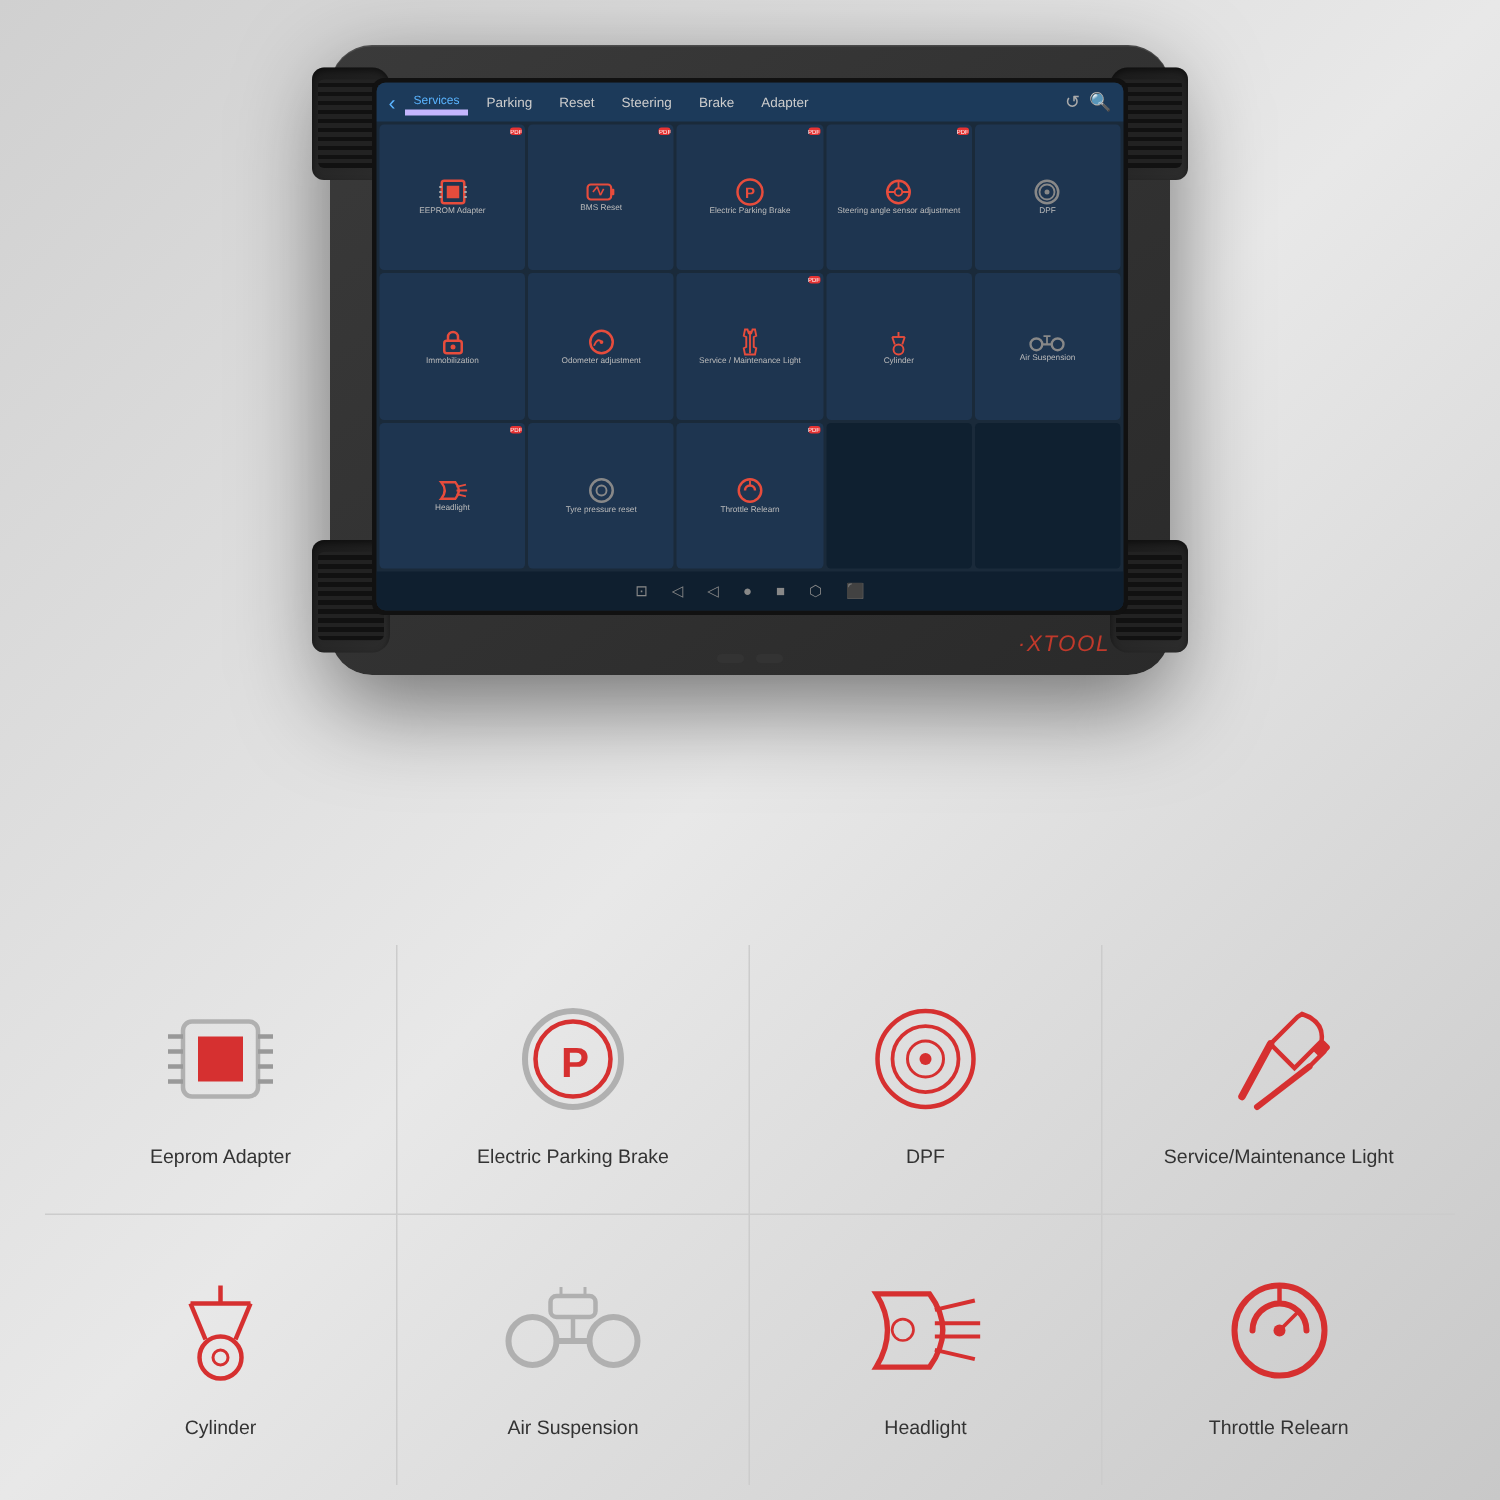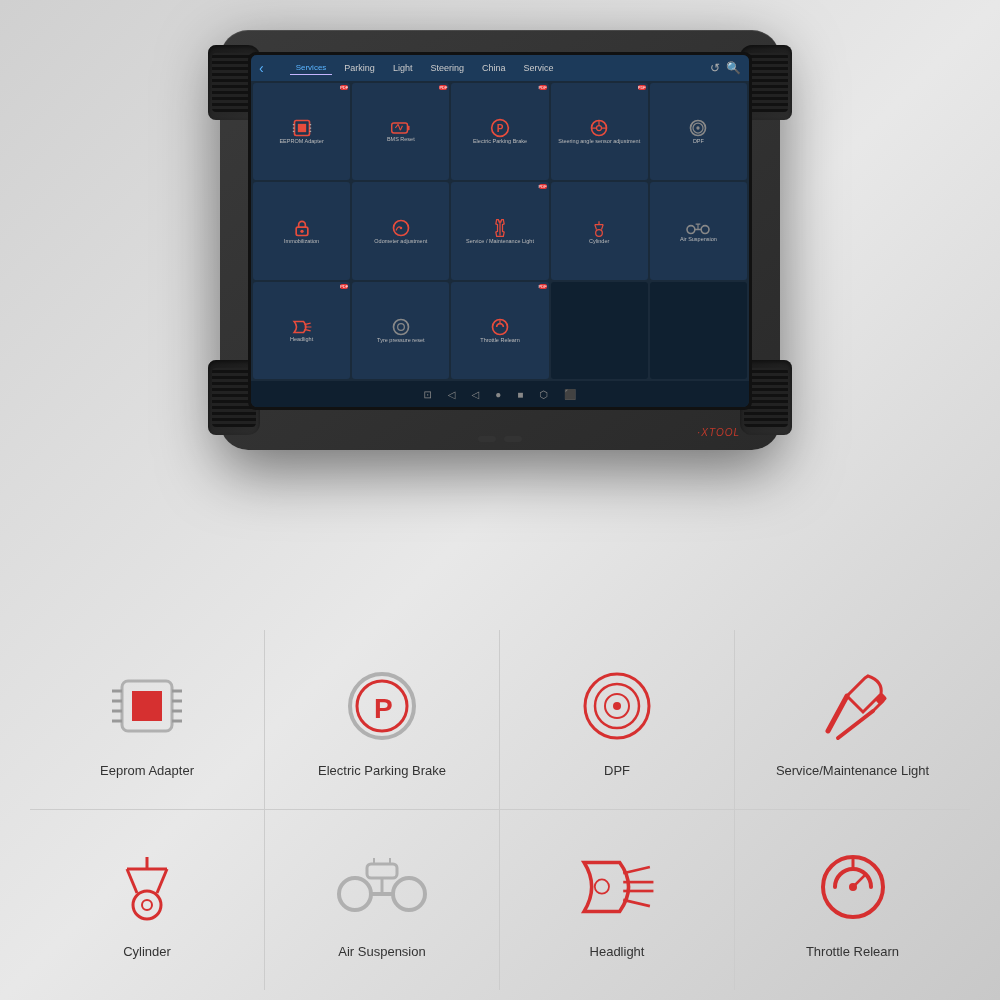--- a/index.html
+++ b/index.html
@@ -82,21 +82,21 @@
       color: #5ab4ff;
       font-size: 14px;
       cursor: pointer;
     }
     .nav-tab {
       color: #ccc;
       font-size: 9px;
       padding: 2px 6px;
       cursor: pointer;
     }
-    .nav-tab.active { color: #fff; border-bottom: 1px solid #c4b5fd; margin-left: 20px; }
+    .nav-tab.active { color: #fff; border-bottom: 4px solid #c4b5fd; }
     .nav-icons { margin-left: auto; display: flex; gap: 6px; color: #aaa; font-size: 12px; }
 
     
     .screen-grid {
       display: grid;
       grid-template-columns: repeat(5, 1fr);
       grid-template-rows: repeat(3, 1fr);
       gap: 2px;
       padding: 2px;
       height: calc(100% - 26px - 26px);
@@ -161,21 +161,21 @@
       background: #333;
       border-radius: 3px;
     }
 
     
     .brand-label {
       position: absolute;
       bottom: 12px;
       right: 40px;
       color: #c0392b;
-      font-size: 10px;
+      font-size: 15px;
       font-style: italic;
       letter-spacing: 1px;
     }
 
     
     .features-section {
       position: absolute;
       bottom: 0;
       left: 0; right: 0;
       height: 390px;
@@ -231,24 +231,24 @@
     <div class="grip grip-bl"></div>
     <div class="grip grip-br"></div>
 
     <div class="screen-bezel">
       <div class="screen">
 
         <div class="screen-nav">
           <span class="nav-back-btn">‹</span>
           <span class="nav-tab active" style="color:#5ab4ff;font-size:8px;">Services</span>
           <span class="nav-tab">Parking</span>
-          <span class="nav-tab">Light</span>
+          <span class="nav-tab">Reset</span>
           <span class="nav-tab">Steering</span>
-          <span class="nav-tab">China</span>
-          <span class="nav-tab">Service</span>
+          <span class="nav-tab">Brake</span>
+          <span class="nav-tab">Adapter</span>
           <div class="nav-icons">
             <span>↺</span>
             <span>🔍</span>
           </div>
         </div>
 
         <div class="screen-grid">
 
           <div class="grid-cell">
             <div class="cell-badge">PDF</div>

